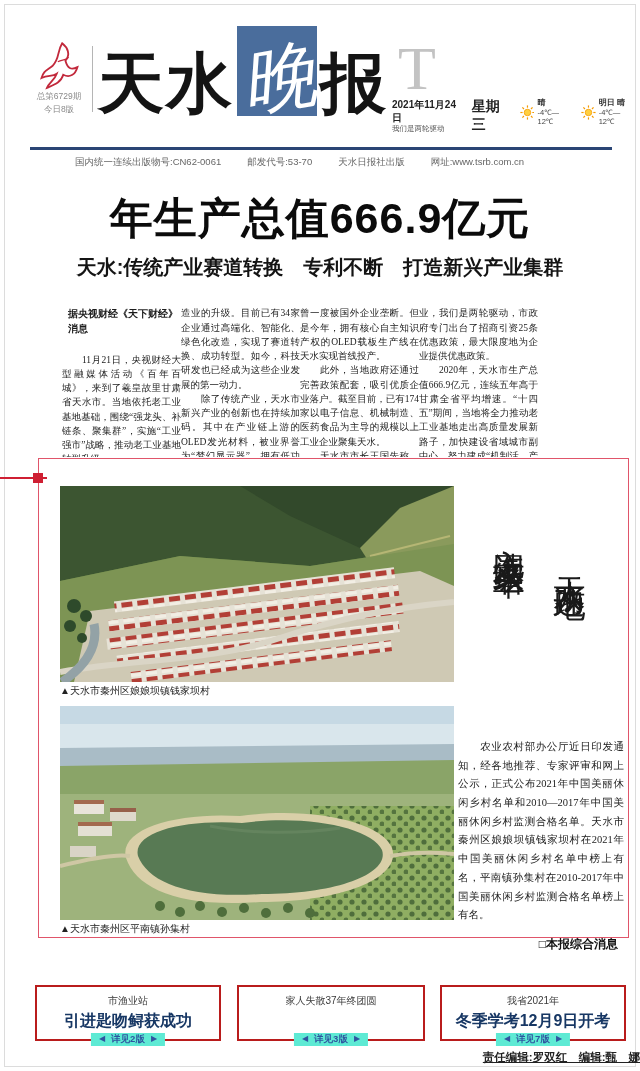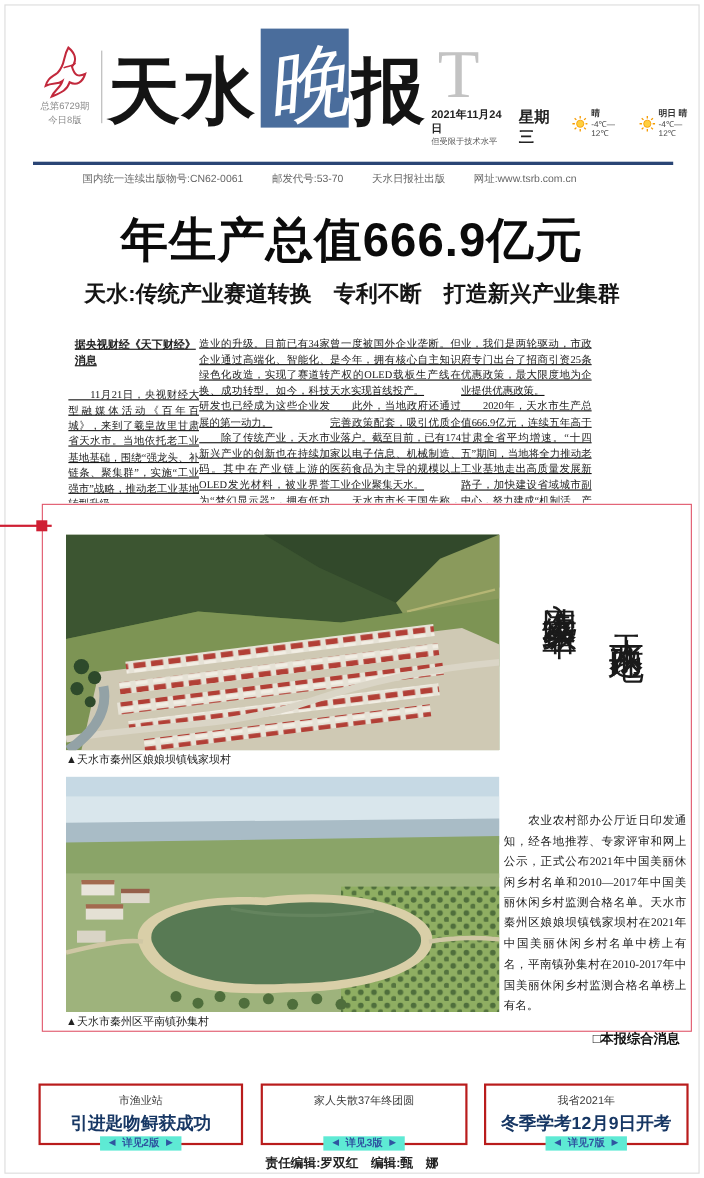--- a/index.html
+++ b/index.html
@@ -35,21 +35,21 @@
   .weather-label{font-size:8px;font-weight:bold;color:#333;}
   .weather-temp{font-size:7.5px;color:#444;}
   .navy-rule{position:absolute;left:30px;top:147px;width:582px;height:3px;background:#2a4575;}
   .pub-row{position:absolute;left:75px;top:156px;display:flex;gap:26px;font-size:9.5px;color:#666;}
 
   
   .headline{position:absolute;left:0;top:190px;width:100%;text-align:center;
             font-size:43px;font-weight:900;letter-spacing:1px;color:#0b0b0b;}
   .subheadline{position:absolute;left:0;top:254px;width:100%;text-align:center;
                font-size:20px;font-weight:bold;color:#141414;}
-  .cols{position:absolute;left:62px;top:292px;width:512px;display:flex;text-decoration:underline;}
+  .cols{position:absolute;left:62px;top:292px;width:512px;display:flex;}
   .col{width:119px;height:165px;overflow:hidden;font-family:"Liberation Serif",serif;
        font-size:9.5px;line-height:1.5;text-align:justify;white-space:pre-line;color:#1c1c1c;}
   .lead-line{font-family:"Liberation Sans",sans-serif;font-weight:bold;font-size:10px;
              white-space:normal;margin-bottom:2px;text-align:left;padding-left:6px;}
 
   
   .red-box{position:absolute;left:38px;top:458px;width:589px;height:478px;border:1px solid #e0556a;}
   .red-line{position:absolute;left:0;top:477px;width:47px;height:2px;background:#cf1f33;}
   .red-square{position:absolute;left:33px;top:473px;width:10px;height:10px;background:#cf1f33;}
   .photo{position:absolute;left:60px;}
@@ -70,22 +70,22 @@
   .teaser{position:absolute;top:985px;width:182px;height:52px;border:2px solid #b91c1c;background:#fff;}
   .teaser.t1{left:35px;} .teaser.t2{left:237px;width:184px;} .teaser.t3{left:440px;}
   .teaser-kicker{margin-top:7px;text-align:center;font-size:10px;color:#3a3a3a;}
   .teaser-title{margin-top:3px;text-align:center;font-size:16px;font-weight:bold;color:#173764;}
   .teaser-link{position:absolute;left:50%;bottom:-7px;transform:translateX(-50%);
                background:#5eead4;padding:0 8px;font-size:9.5px;color:#2f55a0;white-space:nowrap;}
   .teaser-link .arr{font-size:8px;position:relative;top:-1px;}
   .teaser-link .lbl{margin:0 6px;font-weight:bold;}
 
   
-  .footer-editors{position:absolute;left:0;top:1050px;width:100%;text-align:center;
-                  font-size:11.5px;font-weight:bold;color:#222;}
+  .footer-editors{position:absolute;left:0;top:1050px;width:100%;text-align:right;
+                  font-size:11.5px;font-weight:bold;color:#222;text-decoration:underline;}
 </style>
 </head>
 <body>
 
 <div class="page">
   <div class="frame"></div>
 
   <div class="logo">
     <svg width="52" height="50" viewBox="0 0 44 46">
       <path d="M24,3 C19,11 22,17 15,24 C10,28 7,28 5,35 C11,32 15,34 19,31
@@ -108,21 +108,21 @@
     <span class="title-black">报</span>
   </div>
 
   <div class="slogan">
     <span class="slogan-t">T</span>
   </div>
 
   <div class="date-row">
     <span class="date-col">
       <div class="date-main">2021年11月24日</div>
-      <div class="date-lunar">但受限于技术水平</div>
+      <div class="date-lunar">我们是两轮驱动</div>
     </span>
     <span class="weekday">星期三</span>
     <span class="weather">
       <svg width="15" height="15" viewBox="0 0 20 20">
         <g stroke="#f59b00" stroke-width="1.6">
           <line x1="10" y1="0.5" x2="10" y2="3.5"></line>
             <line x1="10" y1="16.5" x2="10" y2="19.5"></line>
           <line x1="0.5" y1="10" x2="3.5" y2="10"></line>
             <line x1="16.5" y1="10" x2="19.5" y2="10"></line>
           <line x1="3.2" y1="3.2" x2="5.3" y2="5.3"></line>

